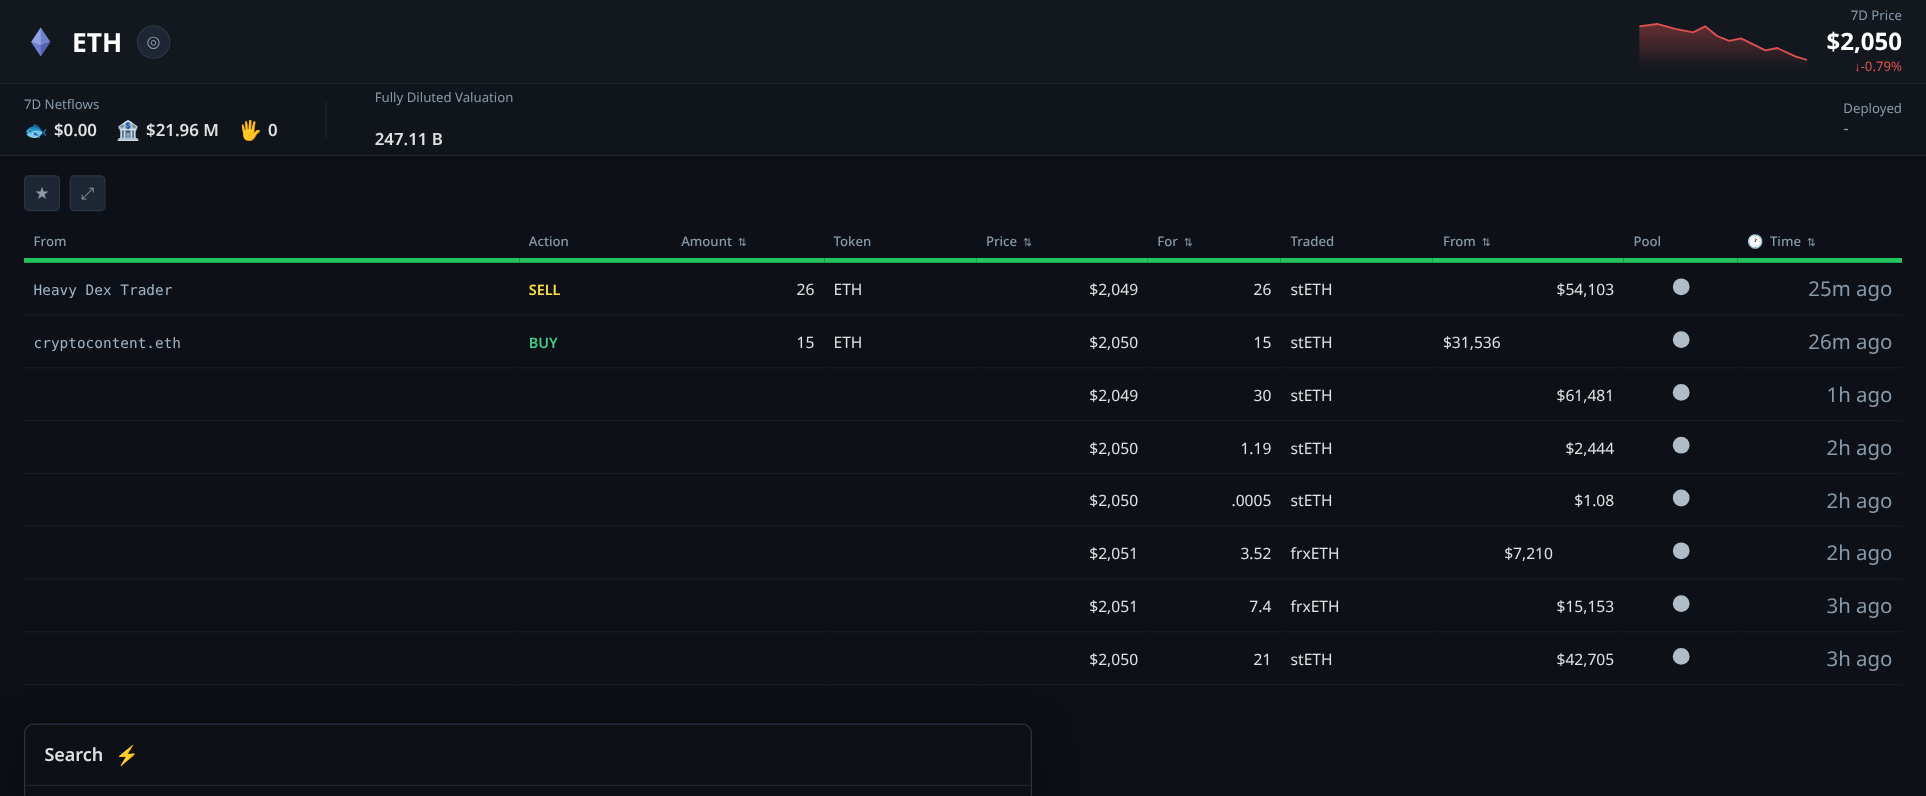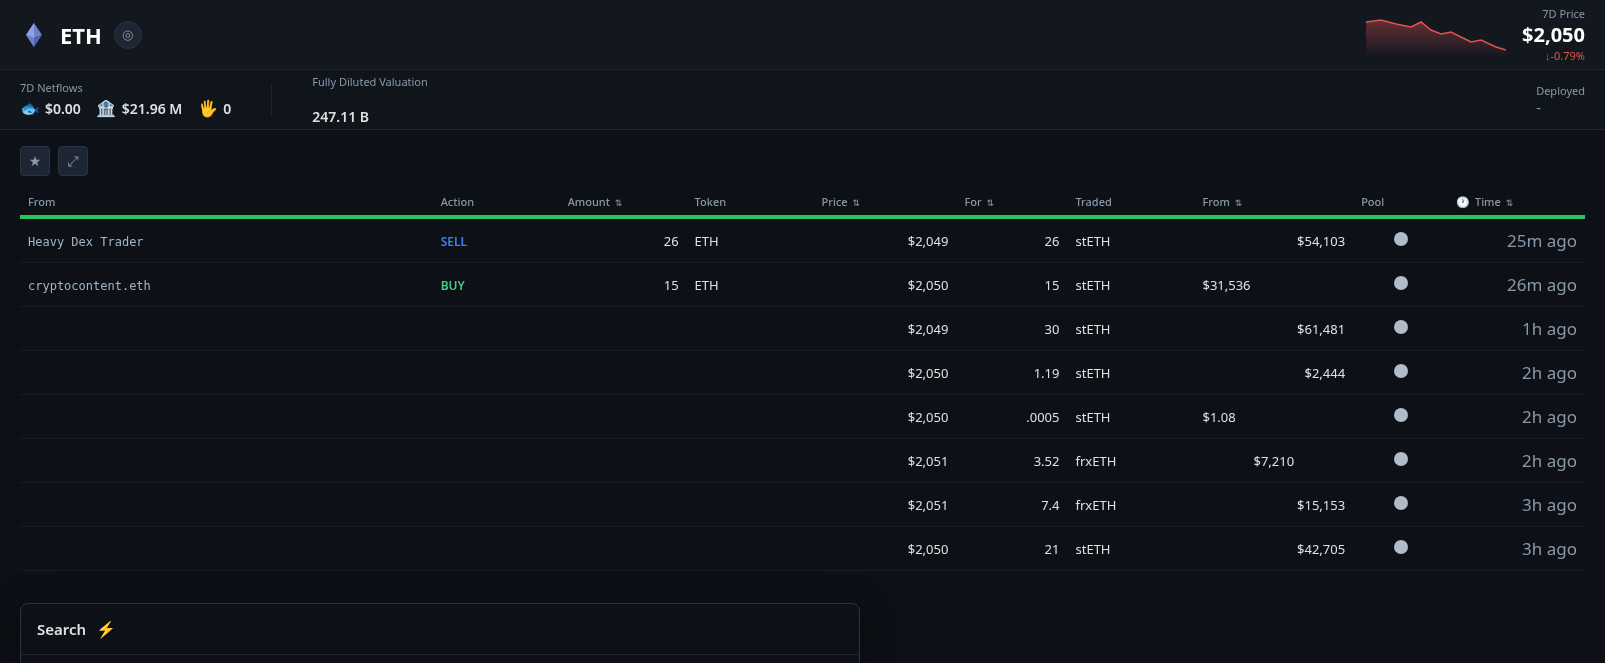--- a/index.html
+++ b/index.html
@@ -247,21 +247,21 @@
     .col-action { width: 80px; }
     .col-amount { width: 80px; text-align: right; }
     .col-token { width: 80px; }
     .col-price { width: 90px; text-align: right; }
     .col-for { width: 70px; text-align: right; }
     .col-traded { width: 80px; }
     .col-value { width: 100px; text-align: right; }
     .col-pool { width: 60px; text-align: center; }
     .col-time { width: 80px; text-align: right; }
 
-    .action-sell { color: #3b82f6; font-weight: 600; font-size: 12px; }
+    .action-sell { color: #fde047; font-weight: 600; font-size: 12px; }
     .action-buy { color: #44cc88; font-weight: 600; font-size: 12px; }
 
     .from-text { color: #a0b4c8; font-family: monospace; font-size: 12px; }
     .time-text { color: #8899aa; font-size: 17px; }
     .clock-icon { color: #8899aa; font-size: 11px; margin-right: 2px; }
 
     
     .search-overlay {
       position: absolute;
       top: 415px;
@@ -498,21 +498,21 @@
       <span class="from-text"></span>
     </td>
     <td class="col-action">
       <span class=""></span>
     </td>
     <td class="col-amount" style="text-align:right"></td>
     <td class="col-token"></td>
     <td class="col-price" style="text-align:right">$2,050</td>
     <td class="col-for" style="text-align:right">.0005</td>
     <td class="col-traded">stETH</td>
-    <td class="col-value" style="text-align:left">$1.08</td>
+    <td class="col-value" style="text-align:right">$1.08</td>
     <td class="col-pool" style="text-align:center">
       <span style="display:inline-block;width:14px;height:14px;background:#b0bcc8;border-radius:50%;"></span>
     </td>
     <td class="col-time time-text" style="text-align:right">2h ago</td>
   </tr>
           <tr>
     <td class="col-from">
       <span class="from-text"></span>
     </td>
     <td class="col-action">

